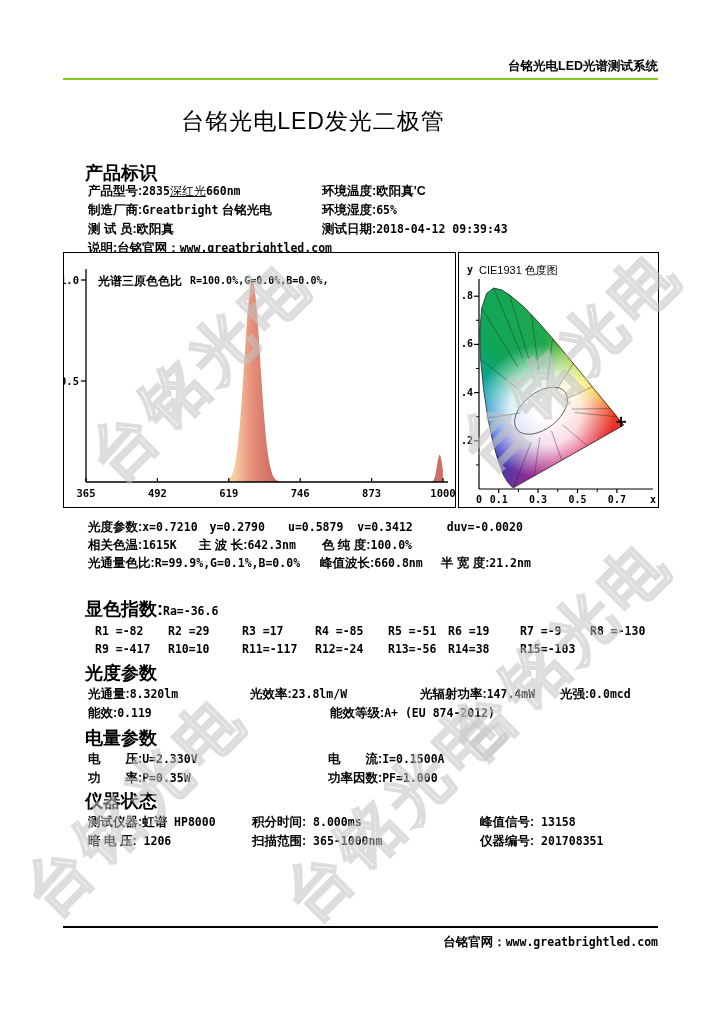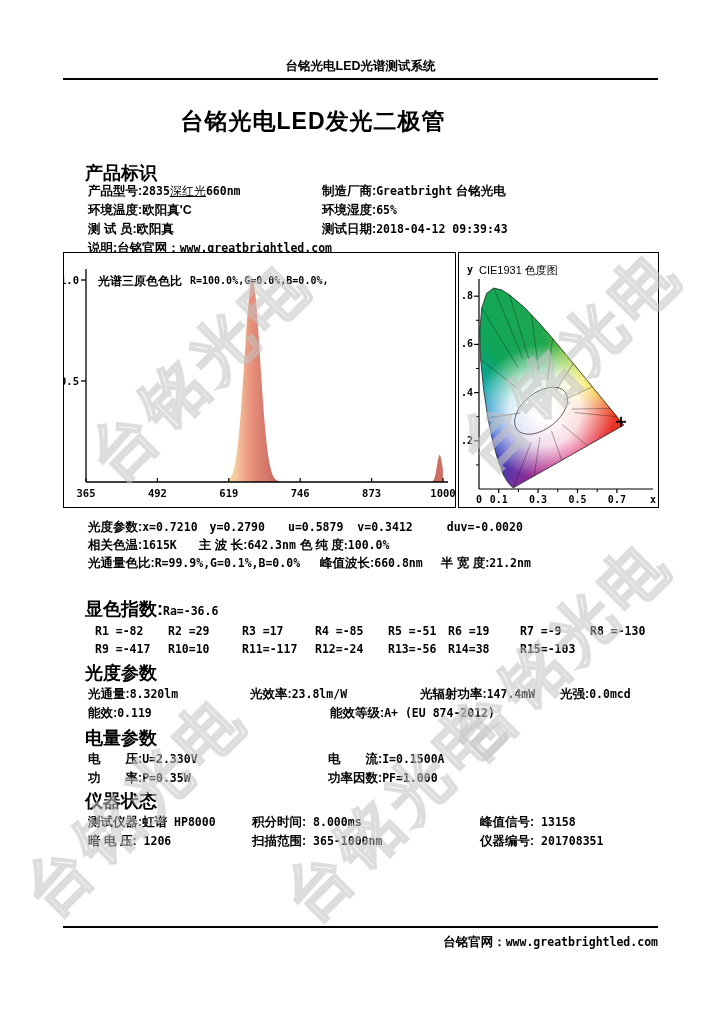--- a/index.html
+++ b/index.html
@@ -6,24 +6,24 @@
   .page{position:relative;width:721px;height:1017px;background:#fff;overflow:hidden;
         font-family:"Liberation Sans",sans-serif;color:#000;}
   .L{font-weight:bold;font-size:12.5px;}
   .V{font-family:"DejaVu Sans Mono",monospace;font-size:11.5px;font-weight:bold;}
   .heading{font-weight:bold;font-size:18px;line-height:15px;}
   .u{text-decoration:underline;}
   .cnserif{font-family:"Liberation Serif",serif;font-size:12px;}
   .row{display:flex;align-items:baseline;height:17px;padding-left:25px;}
   .sec{position:absolute;left:63px;right:63px;}
   
-  .header{position:absolute;top:58px;left:63px;width:595px;border-bottom:2px solid #000000;
-          padding-bottom:3px;text-align:center;font-size:12.5px;font-weight:bold;}
+  .header{position:absolute;top:58px;left:63px;width:595px;border-bottom:2px solid #84cc16;
+          padding-bottom:3px;text-align:right;font-size:12.5px;font-weight:bold;}
   .doc-title{position:absolute;top:106px;left:0;width:626px;text-align:center;
-             font-size:23px;font-weight:bold;letter-spacing:1px;}
+             font-size:23px;font-weight:normal;letter-spacing:1px;}
   .footer{position:absolute;top:926px;left:63px;width:595px;border-top:2px solid #000;
           padding-top:4px;text-align:right;}
   
   .p-grid{display:grid;grid-template-columns:234px auto;padding-left:25px;line-height:17px;}
   
   .charts{position:absolute;top:252px;left:63px;display:flex;gap:2px;}
   .box{border:1px solid #000;background:#fff;position:relative;}
   .spec-box{width:391px;height:254px;}
   .cie-box{width:199px;height:254px;}
   .spec-title{position:absolute;left:34px;top:20px;font-size:12px;font-weight:bold;}
@@ -71,24 +71,24 @@
 
   <div class="doc-title">台铭光电LED发光二极管</div>
 
   <div class="sec" style="top:166px;">
     <div class="heading" style="padding-left:22px;">产品标识</div>
     <div class="p-grid">
       <div>
         <span class="L">产品型号:</span><span class="V">2835</span><span class="cnserif u">深红光</span><span class="V">660nm</span>
       </div>
       <div>
+        <span class="L">环境温度:</span><span class="L">欧阳真'C</span>
+      </div>
+      <div>
         <span class="L">制造厂商:</span><span class="V">Greatbright</span><span class="L"> 台铭光电</span>
-      </div>
-      <div>
-        <span class="L">环境温度:</span><span class="L">欧阳真'C</span>
       </div>
       <div>
         <span class="L">环境湿度:</span><span class="V">65%</span>
       </div>
       <div>
         <span class="L">测 试 员:</span><span class="L">欧阳真</span>
       </div>
       <div>
         <span class="L">测试日期:</span><span class="V">2018-04-12 09:39:43</span>
       </div>
@@ -194,21 +194,21 @@
       <span class="V" style="margin-right:23px;">y=0.2790</span>
       <span class="V" style="margin-right:14px;">u=0.5879</span>
       <span class="V" style="margin-right:34px;">v=0.3412</span>
       <span class="V">duv=-0.0020</span>
     </div>
     <div class="row" style="height:18px;">
       <span class="L">相关色温:</span>
       <span class="V"> 1615K</span>
       <span class="L" style="margin-left:22px;">主 波 长:</span>
       <span class="V">642.3nm</span>
-      <span class="L" style="margin-left:4px;font-family:Liberation Serif, serif;">色 纯 度:</span>
+      <span class="L" style="margin-left:26px;">色 纯 度:</span>
       <span class="V">100.0%</span>
     </div>
     <div class="row" style="height:18px;">
       <span class="L">光通量色比:</span>
       <span class="V">R=99.9%,G=0.1%,B=0.0%</span>
       <span class="L" style="margin-left:20px;">峰值波长:</span>
       <span class="V">660.8nm</span>
       <span class="L" style="margin-left:18px;">半 宽 度:</span>
       <span class="V">21.2nm</span>
     </div>

